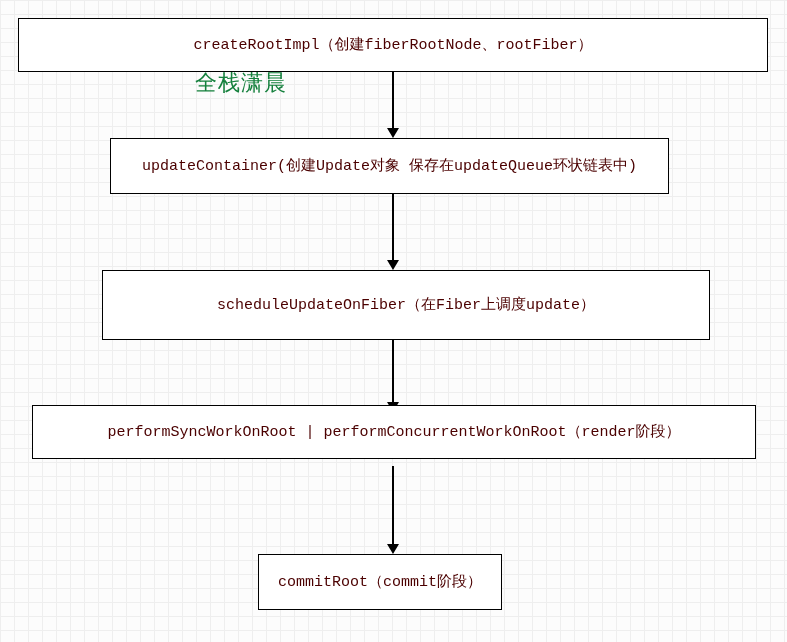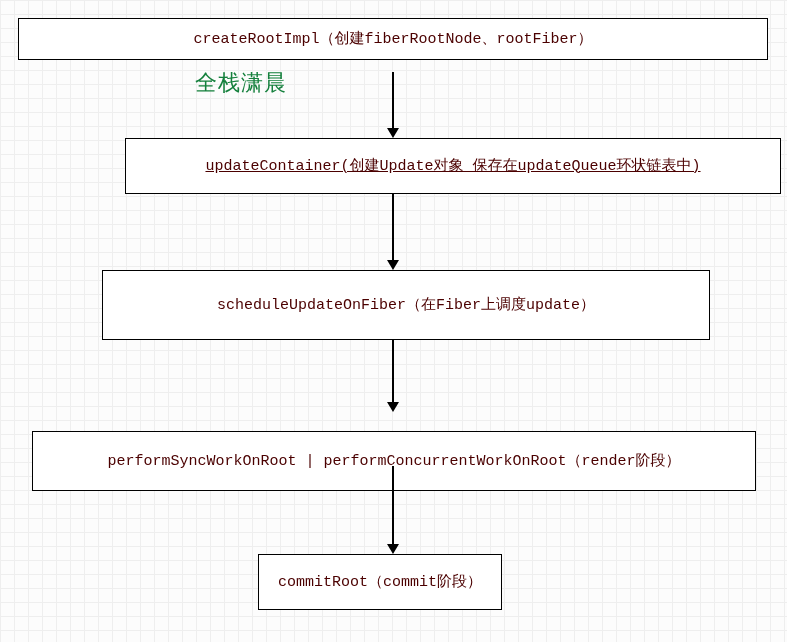--- a/index.html
+++ b/index.html
@@ -61,48 +61,48 @@
     border-right: 6px solid transparent;
     border-top: 10px solid #000;
     margin: 0 auto;
   }
 </style>
 </head>
 <body>
 
 <div class="watermark">全栈潇晨</div>
 
-<div class="node" style="left:18px; top:18px; width:750px; height:42px;">
+<div class="node" style="left:18px; top:18px; width:750px; height:54px;">
   <span>createRootImpl（创建fiberRootNode、rootFiber）</span>
 </div>
 
 <div class="arrow" style="top:72px; left:393px;">
   <div class="arrow-line" style="height:56px;"></div>
   <div class="arrow-head"></div>
 </div>
 
-<div class="node" style="left:125px; top:138px; width:656px; height:56px;text-decoration:underline;">
+<div class="node" style="left:110px; top:138px; width:559px; height:56px;">
   <span>updateContainer(创建Update对象 保存在updateQueue环状链表中)</span>
 </div>
 
 <div class="arrow" style="top:194px; left:393px;">
   <div class="arrow-line" style="height:66px;"></div>
   <div class="arrow-head"></div>
 </div>
 
 <div class="node" style="left:102px; top:270px; width:608px; height:70px;">
   <span>scheduleUpdateOnFiber（在Fiber上调度update）</span>
 </div>
 
 <div class="arrow" style="top:340px; left:393px;">
   <div class="arrow-line" style="height:62px;"></div>
   <div class="arrow-head"></div>
 </div>
 
-<div class="node" style="left:32px; top:431px; width:724px; height:60px;">
+<div class="node" style="left:32px; top:405px; width:724px; height:54px;">
   <span>performSyncWorkOnRoot | performConcurrentWorkOnRoot（render阶段）</span>
 </div>
 
 <div class="arrow" style="top:466px; left:393px;">
   <div class="arrow-line" style="height:78px;"></div>
   <div class="arrow-head"></div>
 </div>
 
 <div class="node" style="left:258px; top:554px; width:244px; height:56px;">
   <span>commitRoot（commit阶段）</span>

